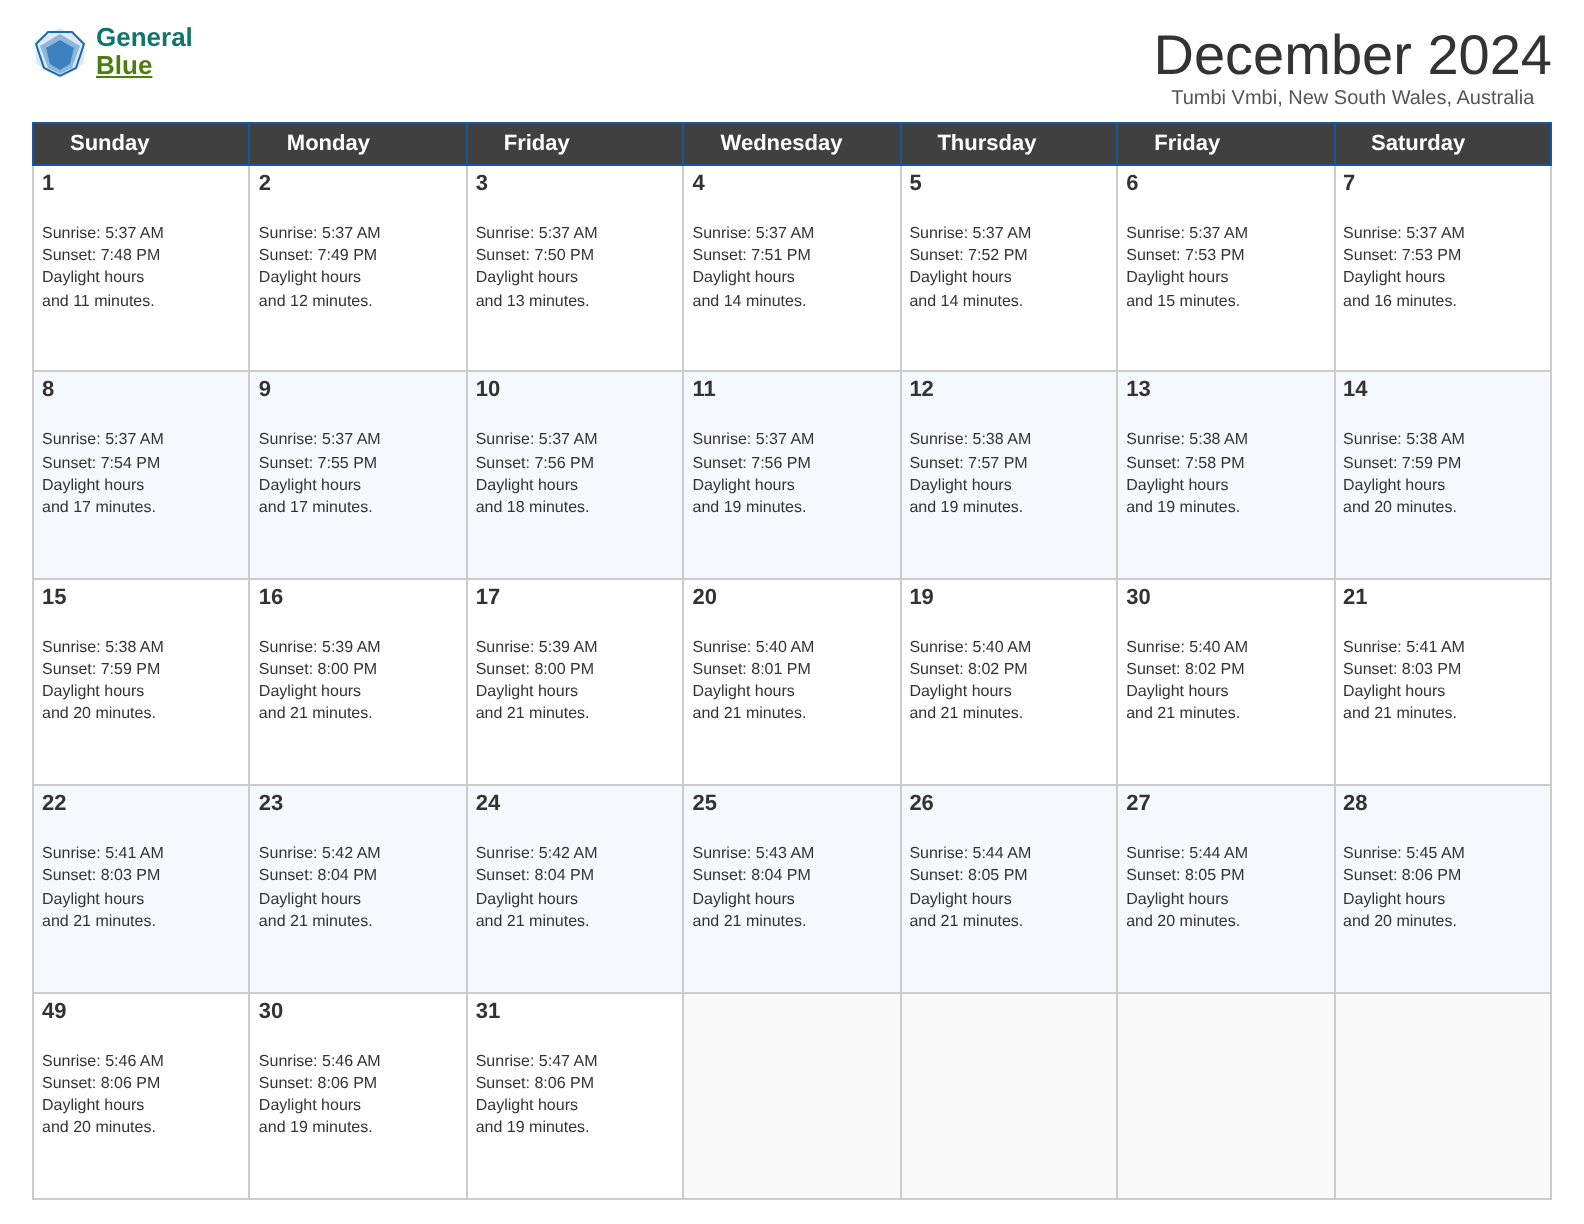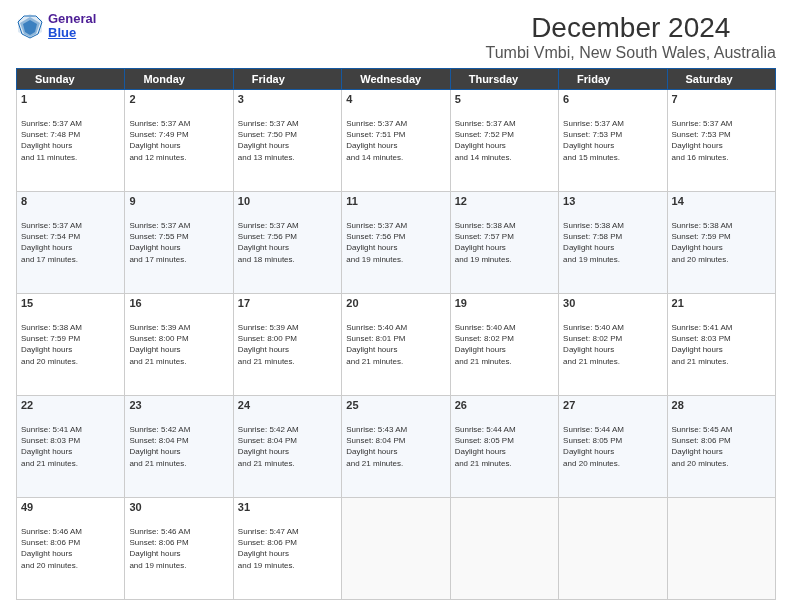--- a/index.html
+++ b/index.html
@@ -29,42 +29,42 @@
       gap: 4px;
     }
     .logo-text {
       display: flex;
       flex-direction: column;
       line-height: 1.1;
     }
     .logo-general {
       font-size: 13px;
       font-weight: bold;
-      color: #4c1d95;
+      color: #0f766e;
     }
     .logo-blue {
       font-size: 13px;
       font-weight: bold;
-      color: #1d4ed8;
+      color: #4d7c0f;
       text-decoration: underline;
     }
     .logo-icon {
       width: 28px;
       height: 28px;
     }
     .title-block {
       text-align: center;
     }
     .month-title {
       font-size: 28px;
       font-weight: normal;
       color: #333;
     }
     .location {
-      font-size: 16px;
+      font-size: 10px;
       color: #555;
     }
     .calendar {
       flex: 1;
       border: 1px solid #ccc;
       border-collapse: collapse;
       width: 100%;
       table-layout: fixed;
     }
     .calendar th {

